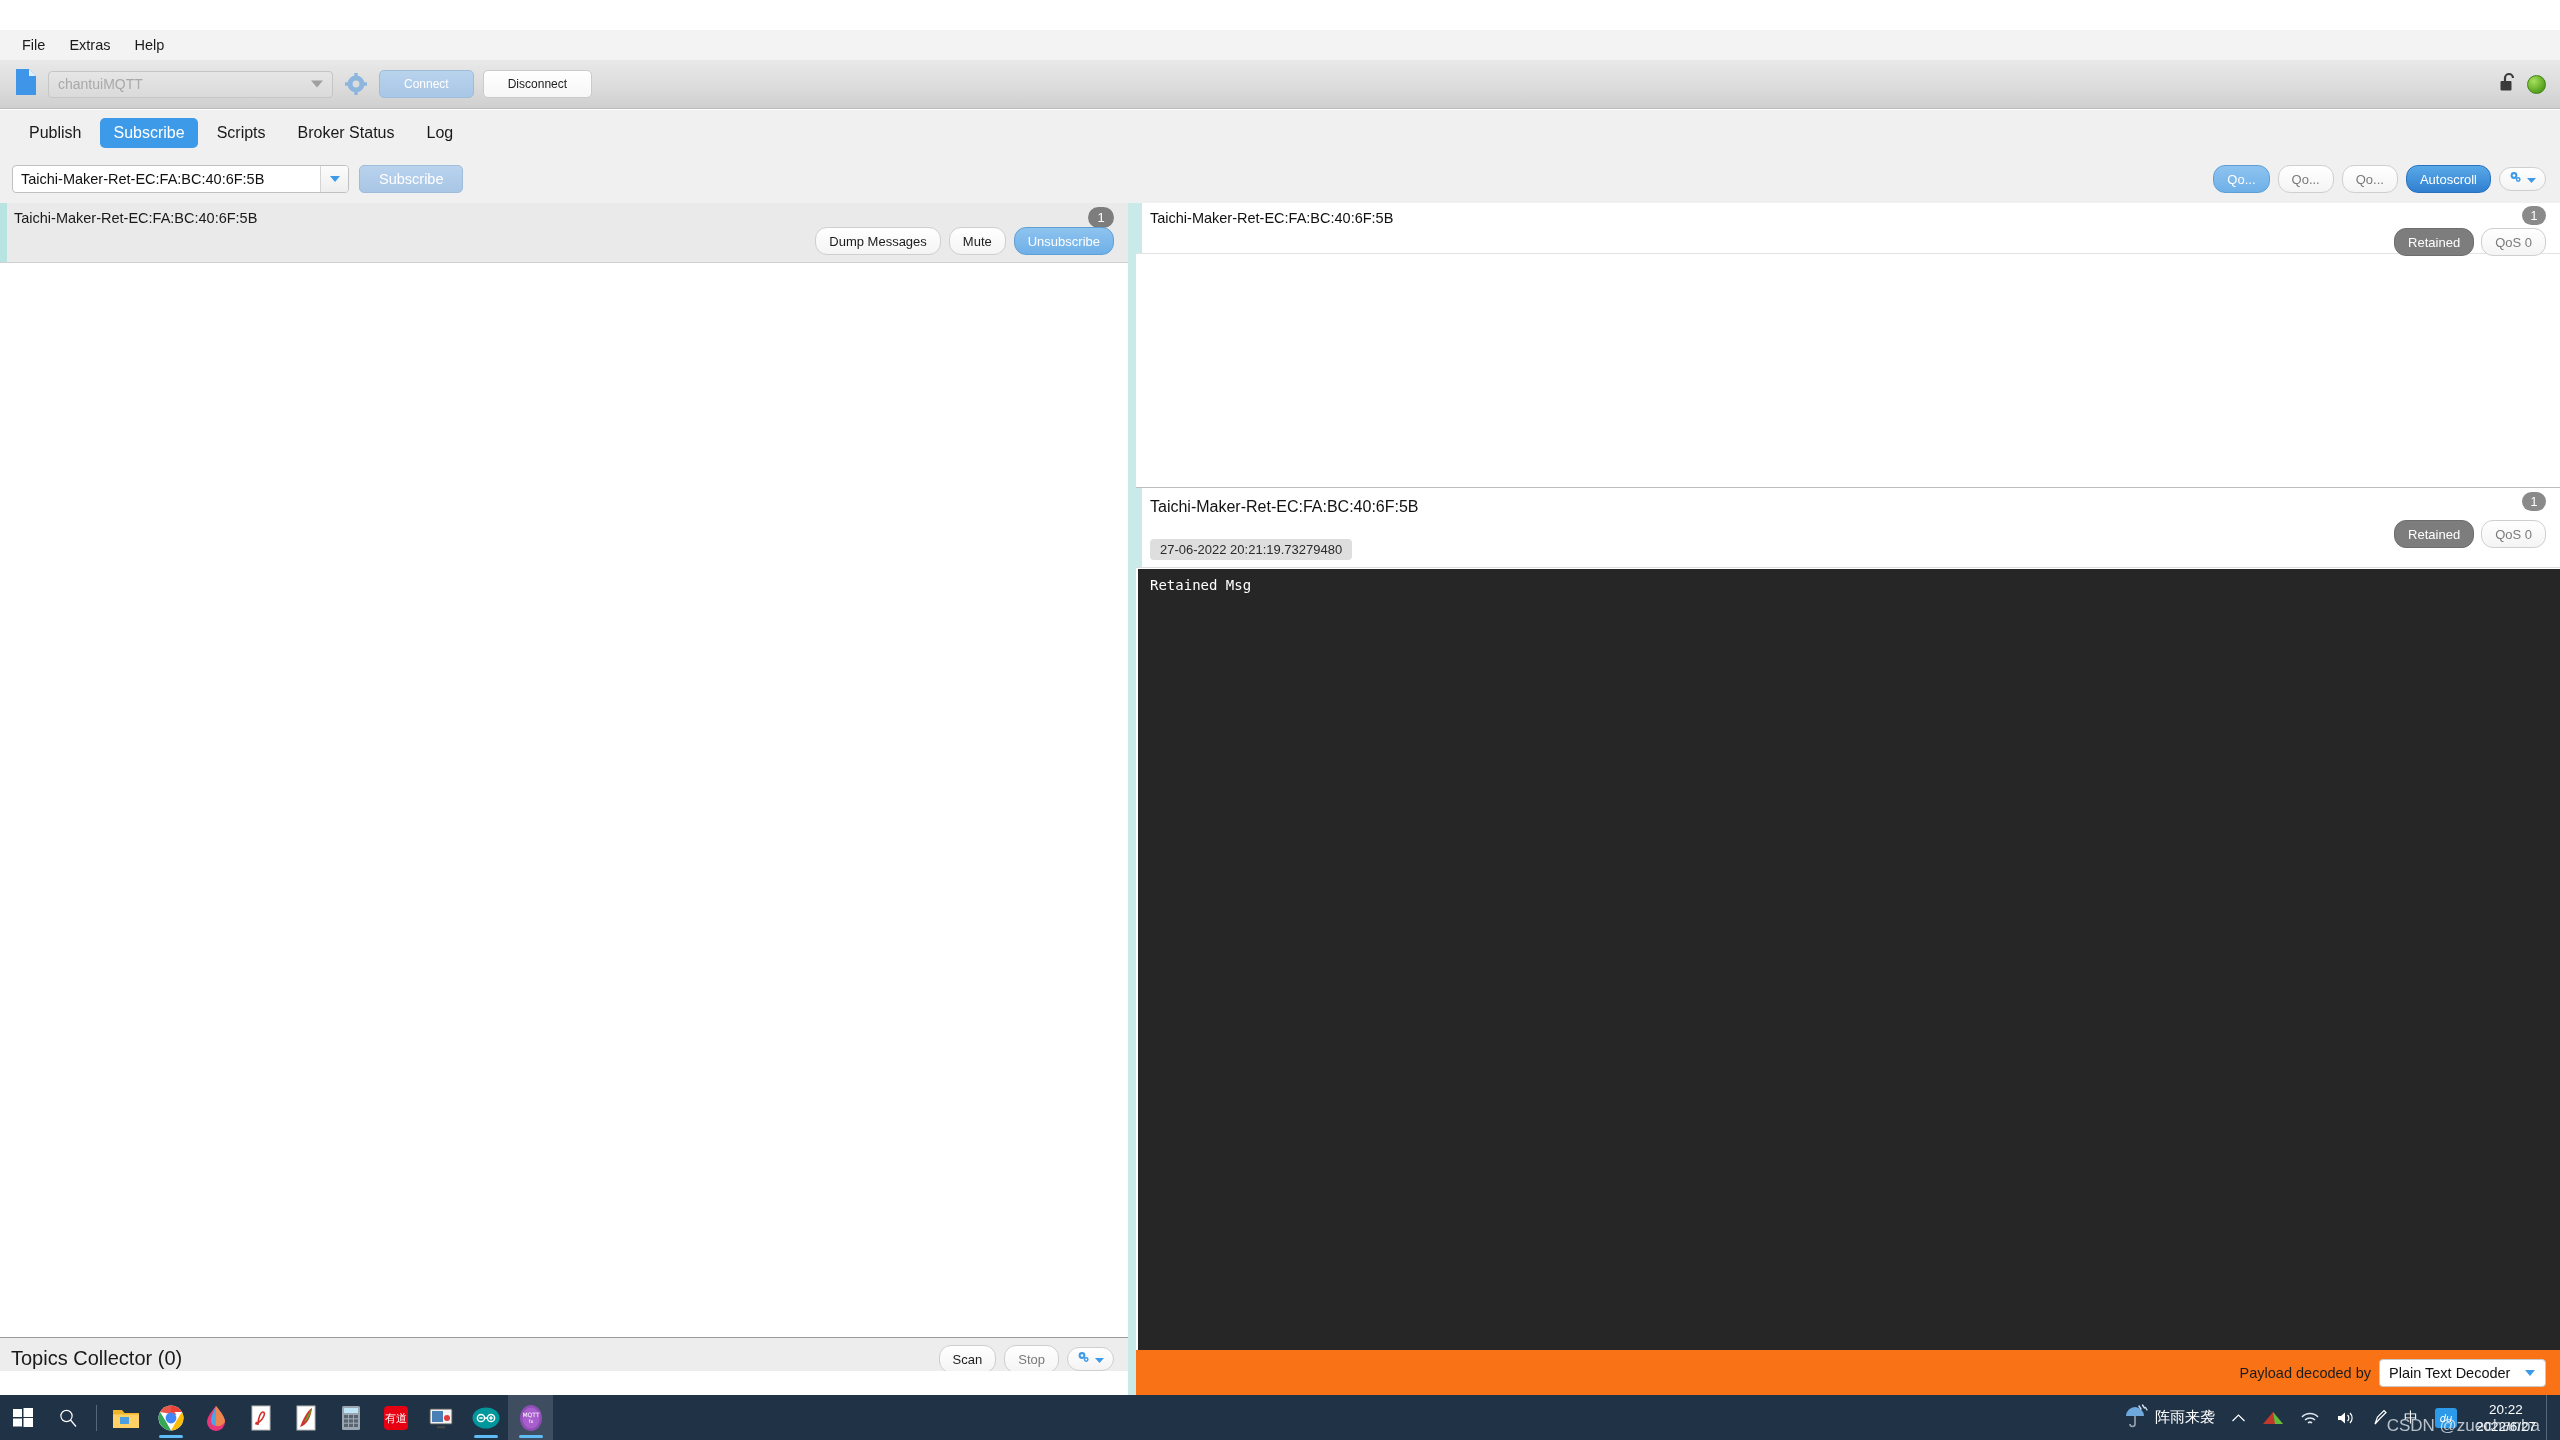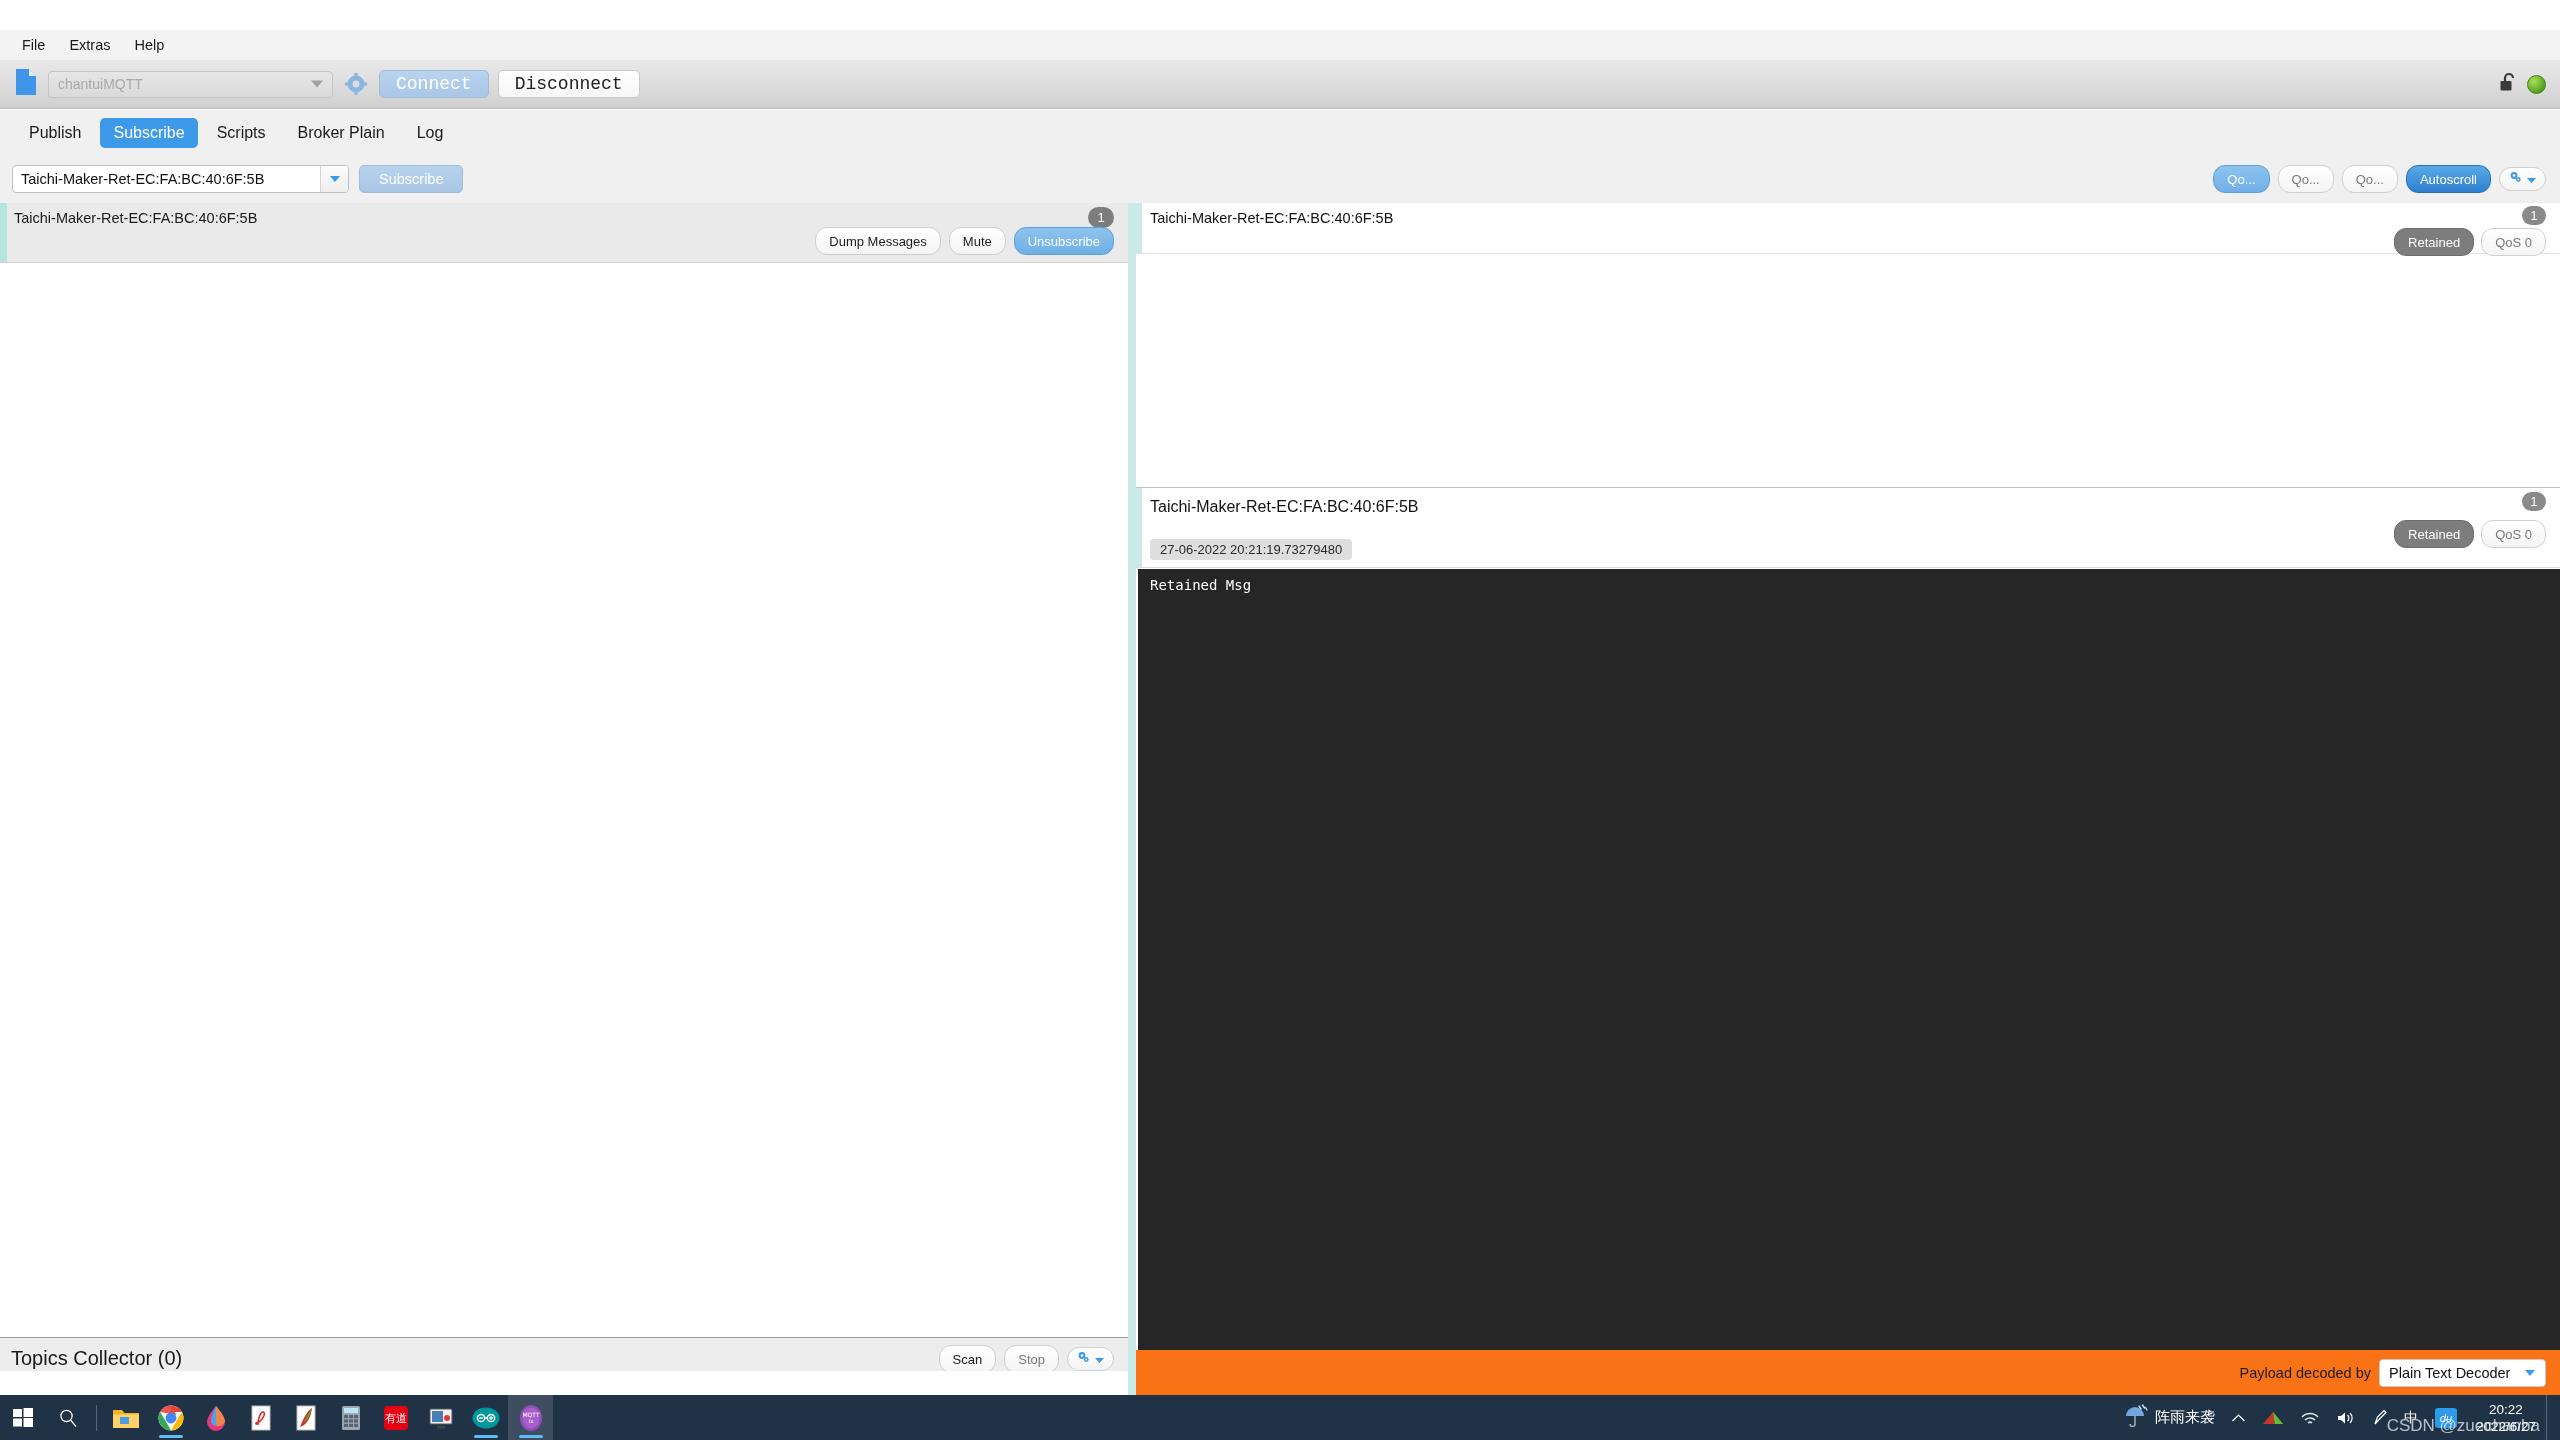--- a/index.html
+++ b/index.html
@@ -54,22 +54,22 @@
     display: flex; align-items: center;
   }
   .broker-select .bs-text { font-size: 14px; color: #a9a9a9; padding-left: 9px; }
   .bs-caret {
     position: absolute; right: 9px; top: 50%; transform: translateY(-50%);
     width: 0; height: 0; border-left: 6px solid transparent; border-right: 6px solid transparent;
     border-top: 7px solid #a0a0a0;
   }
   .gear-btn { margin-left: 12px; width: 22px; height: 22px; }
   .btn-connect, .btn-disconnect {
-    height: 28px; border-radius: 5px; font-size: 18px;
-    display: flex; align-items: center; justify-content: center; padding: 0 16px; font-family: Liberation Mono, monospace;
+    height: 28px; border-radius: 5px; font-size: 12px;
+    display: flex; align-items: center; justify-content: center; padding: 0 24px;
   }
   .btn-connect {
     margin-left: 12px; color: #ffffff;
     background: linear-gradient(180deg,#b9d3ed,#a8c6e6);
     border: 1px solid #9fbcdb;
   }
   .btn-disconnect {
     margin-left: 9px; color: #222;
     background: linear-gradient(180deg,#ffffff,#f6f6f6);
     border: 1px solid #cbcbcb;
@@ -301,21 +301,21 @@
         </svg>
       </div>
       <div class="status-dot"></div>
     </div>
   </div>
 
   <div class="tabbar">
     <div class="tab">Publish</div>
     <div class="tab active">Subscribe</div>
     <div class="tab">Scripts</div>
-    <div class="tab">Broker Plain</div>
+    <div class="tab">Broker Status</div>
     <div class="tab">Log</div>
   </div>
 
   <div class="sub-bar">
     <div class="topic-combo">
       <span class="tc-text">Taichi-Maker-Ret-EC:FA:BC:40:6F:5B</span>
       <span class="tc-drop">
           <i></i>
         </span>
     </div>

